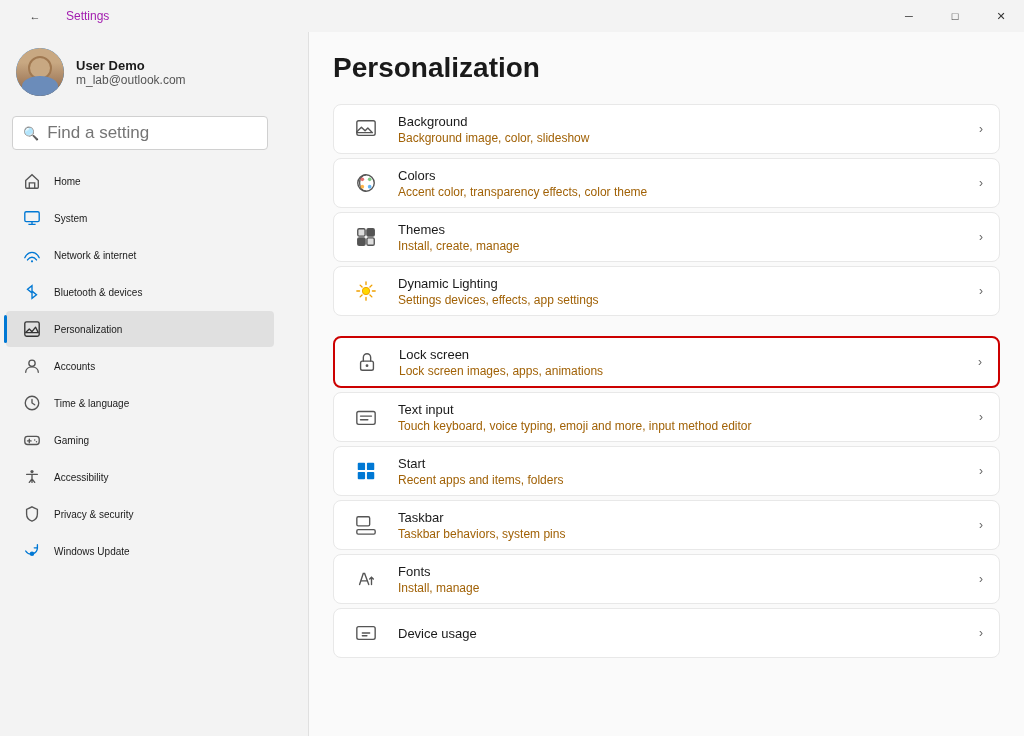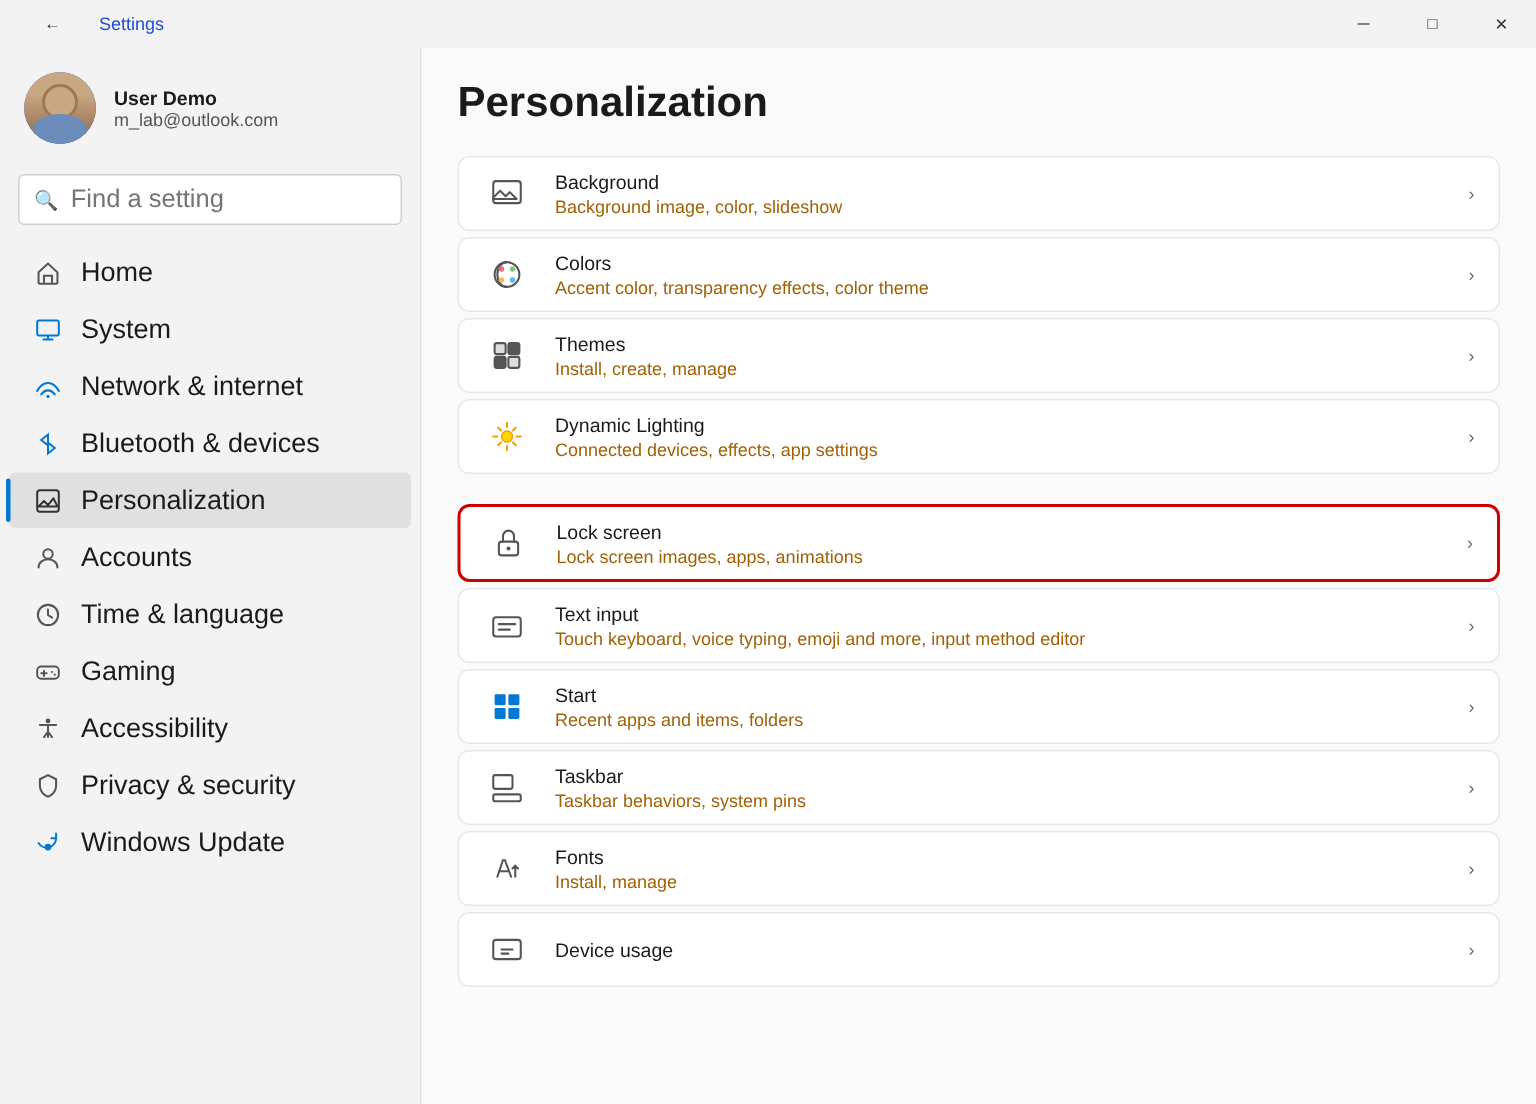--- a/index.html
+++ b/index.html
@@ -9,41 +9,42 @@
     .titlebar {
       height: 32px;
       background: #f3f3f3;
       display: flex;
       align-items: center;
       justify-content: space-between;
       padding: 0 0 0 12px;
       flex-shrink: 0;
     }
     .titlebar-left { display: flex; align-items: center; gap: 8px; }
-    .titlebar-title { font-size: 12px; color: #1d4ed8; }
+    .titlebar-title { font-size: 12px; color: #a21caf; }
     .titlebar-controls { display: flex; }
     .titlebar-btn {
       width: 46px;
       height: 32px;
       display: flex;
       align-items: center;
       justify-content: center;
       background: transparent;
       border: none;
       cursor: pointer;
       font-size: 11px;
       color: #333;
     }
 
     
     .app-container {
       display: flex;
       flex: 1;
       background: #f3f3f3;
       overflow: hidden;
+      gap: 28px;
     }
 
     
     .sidebar {
       width: 280px;
       background: #f3f3f3;
       display: flex;
       flex-direction: column;
       flex-shrink: 0;
       overflow-y: auto;
@@ -127,21 +128,21 @@
 
     
     .nav-item {
       display: flex;
       align-items: center;
       gap: 12px;
       padding: 8px 16px;
       cursor: pointer;
       border-radius: 4px;
       margin: 1px 6px;
-      font-size: 18px;
+      font-size: 10px;
       color: #1a1a1a;
       position: relative;
     }
     .nav-item.active {
       background: #e0e0e0;
     }
     .nav-item.active::before {
       content: '';
       position: absolute;
       left: -2px;
@@ -423,21 +424,21 @@
   </div>
         <div class="settings-item">
     <div class="settings-item-icon">
             <svg width="22" height="22" viewBox="0 0 24 24" fill="none">
               <circle cx="12" cy="12" r="4" fill="#ffd700" stroke="#f0a000" stroke-width="1"></circle>
               <path d="M12 2v3M12 19v3M2 12h3M19 12h3M5.6 5.6l2.1 2.1M16.3 16.3l2.1 2.1M5.6 18.4l2.1-2.1M16.3 7.7l2.1-2.1" stroke="#f0a000" stroke-width="1.5" stroke-linecap="round"></path>
             </svg>
           </div>
     <div class="settings-item-text">
       <div class="settings-item-title">Dynamic Lighting</div>
-      <div class="settings-item-desc">Connected devices, effects, app settings</div>
+      <div class="settings-item-desc">Settings devices, effects, app settings</div>
     </div>
     <span class="chevron">›</span>
   </div>
         <div class="settings-item highlighted">
     <div class="settings-item-icon">
             <svg width="22" height="22" viewBox="0 0 24 24" fill="none">
               <rect x="5" y="11" width="14" height="10" rx="2" stroke="#555" stroke-width="1.5" fill="none"></rect>
               <path d="M8 11V7a4 4 0 018 0v4" stroke="#555" stroke-width="1.5" stroke-linecap="round" fill="none"></path>
               <circle cx="12" cy="16" r="1.5" fill="#555"></circle>
             </svg>

